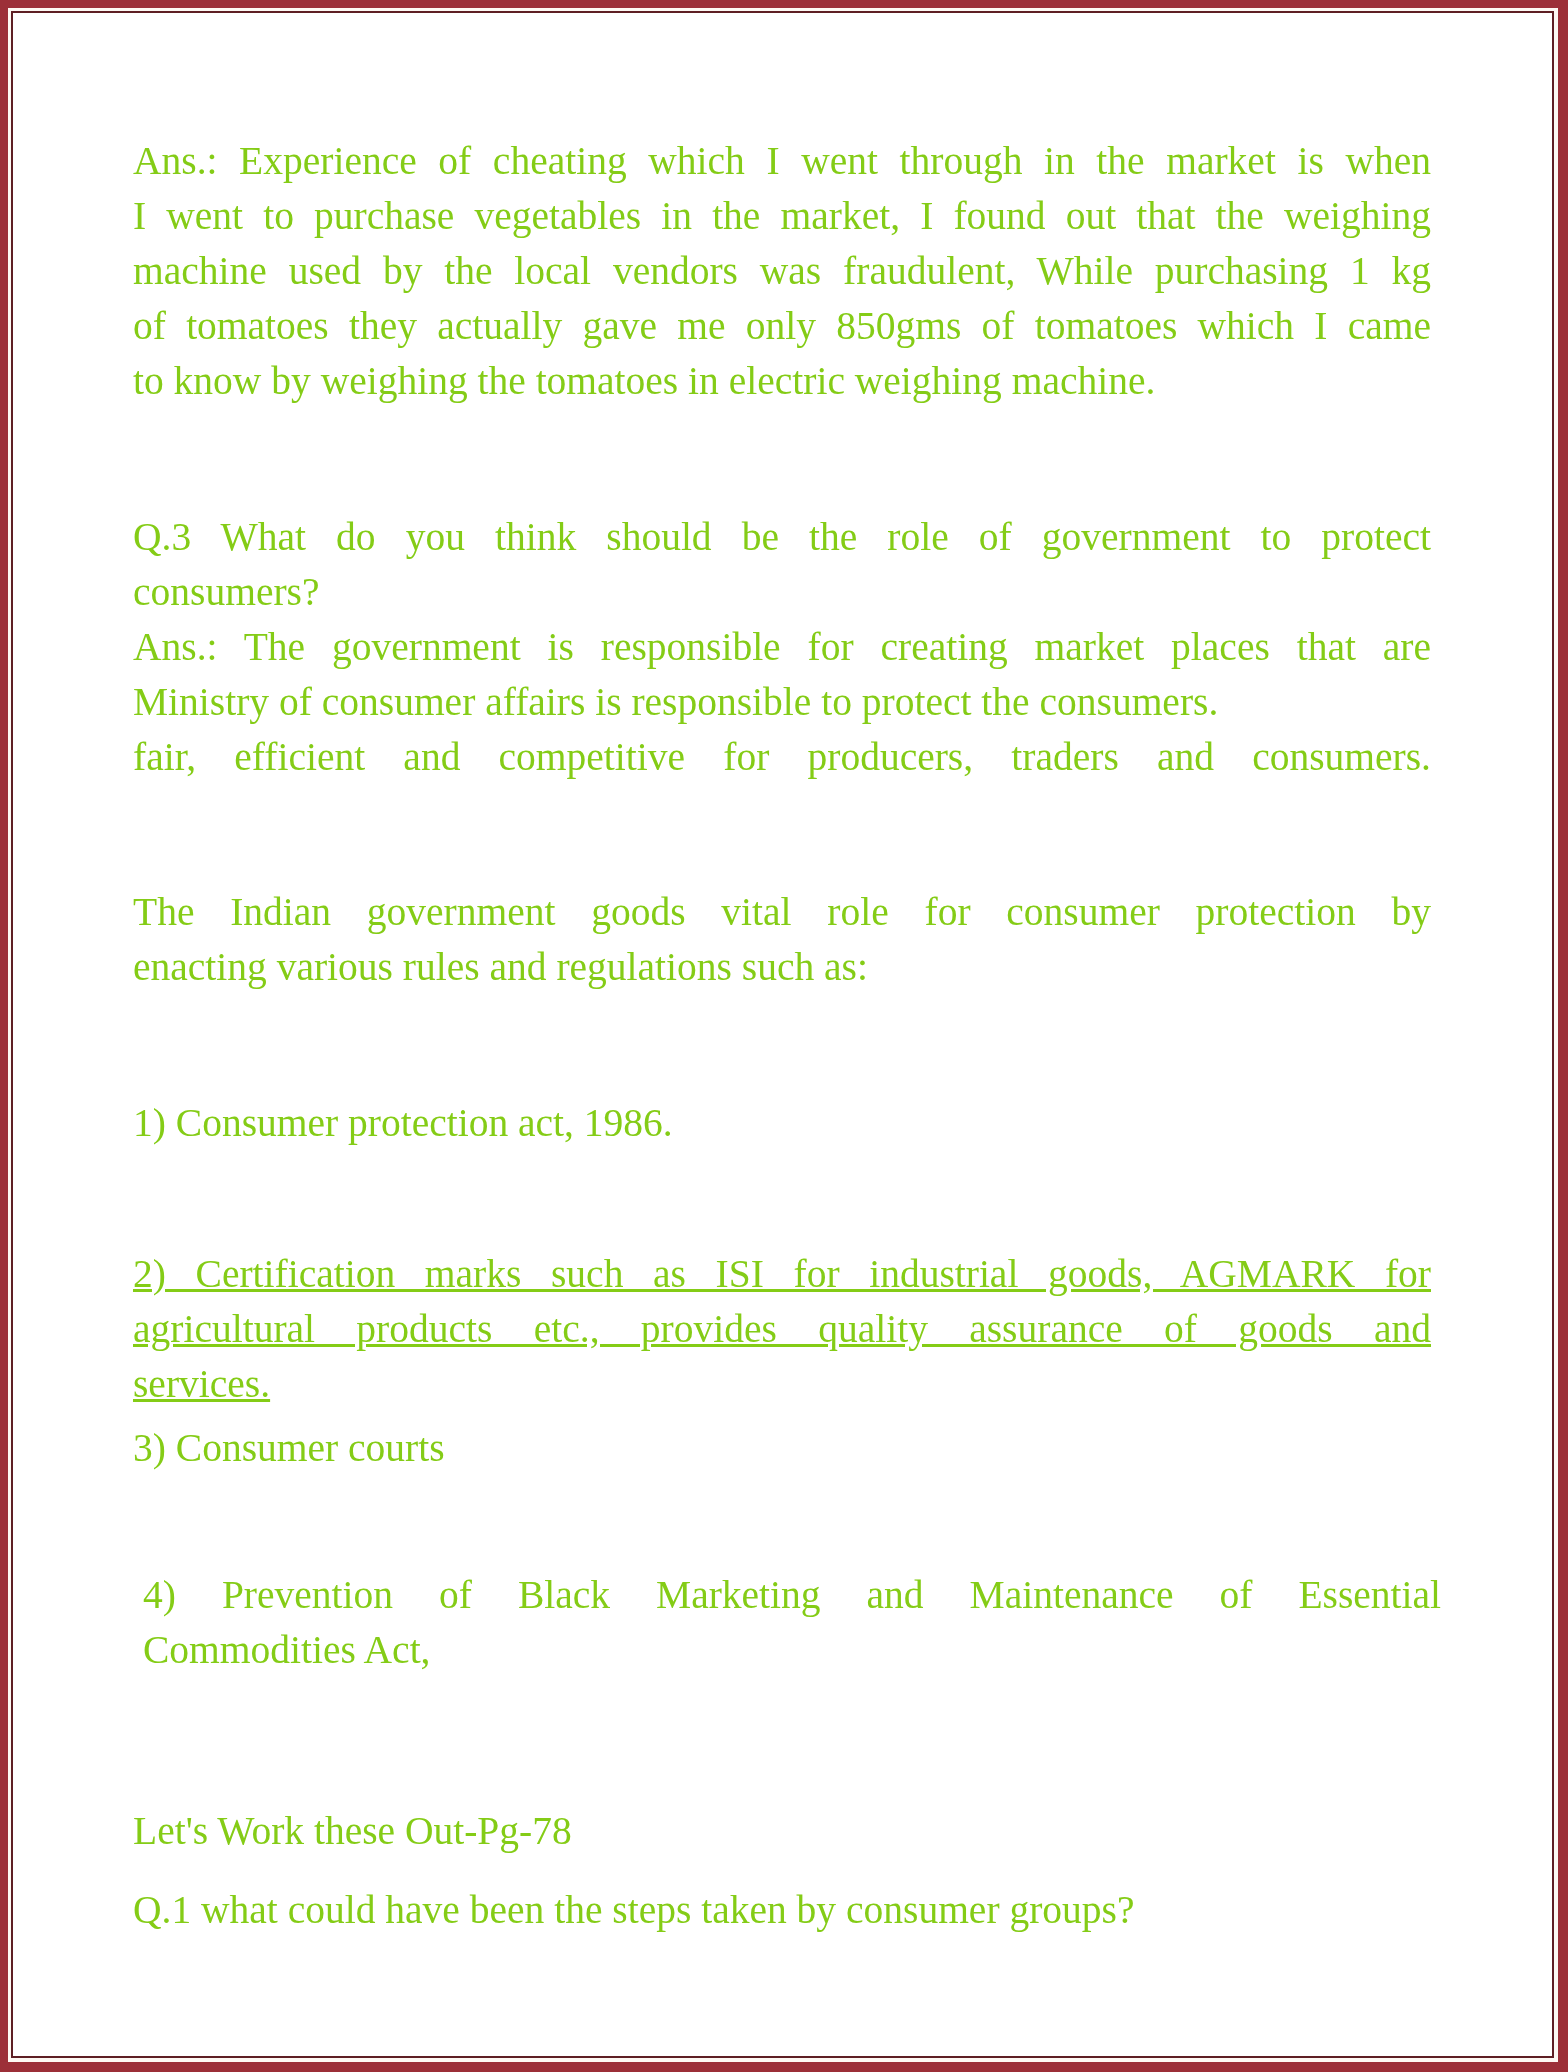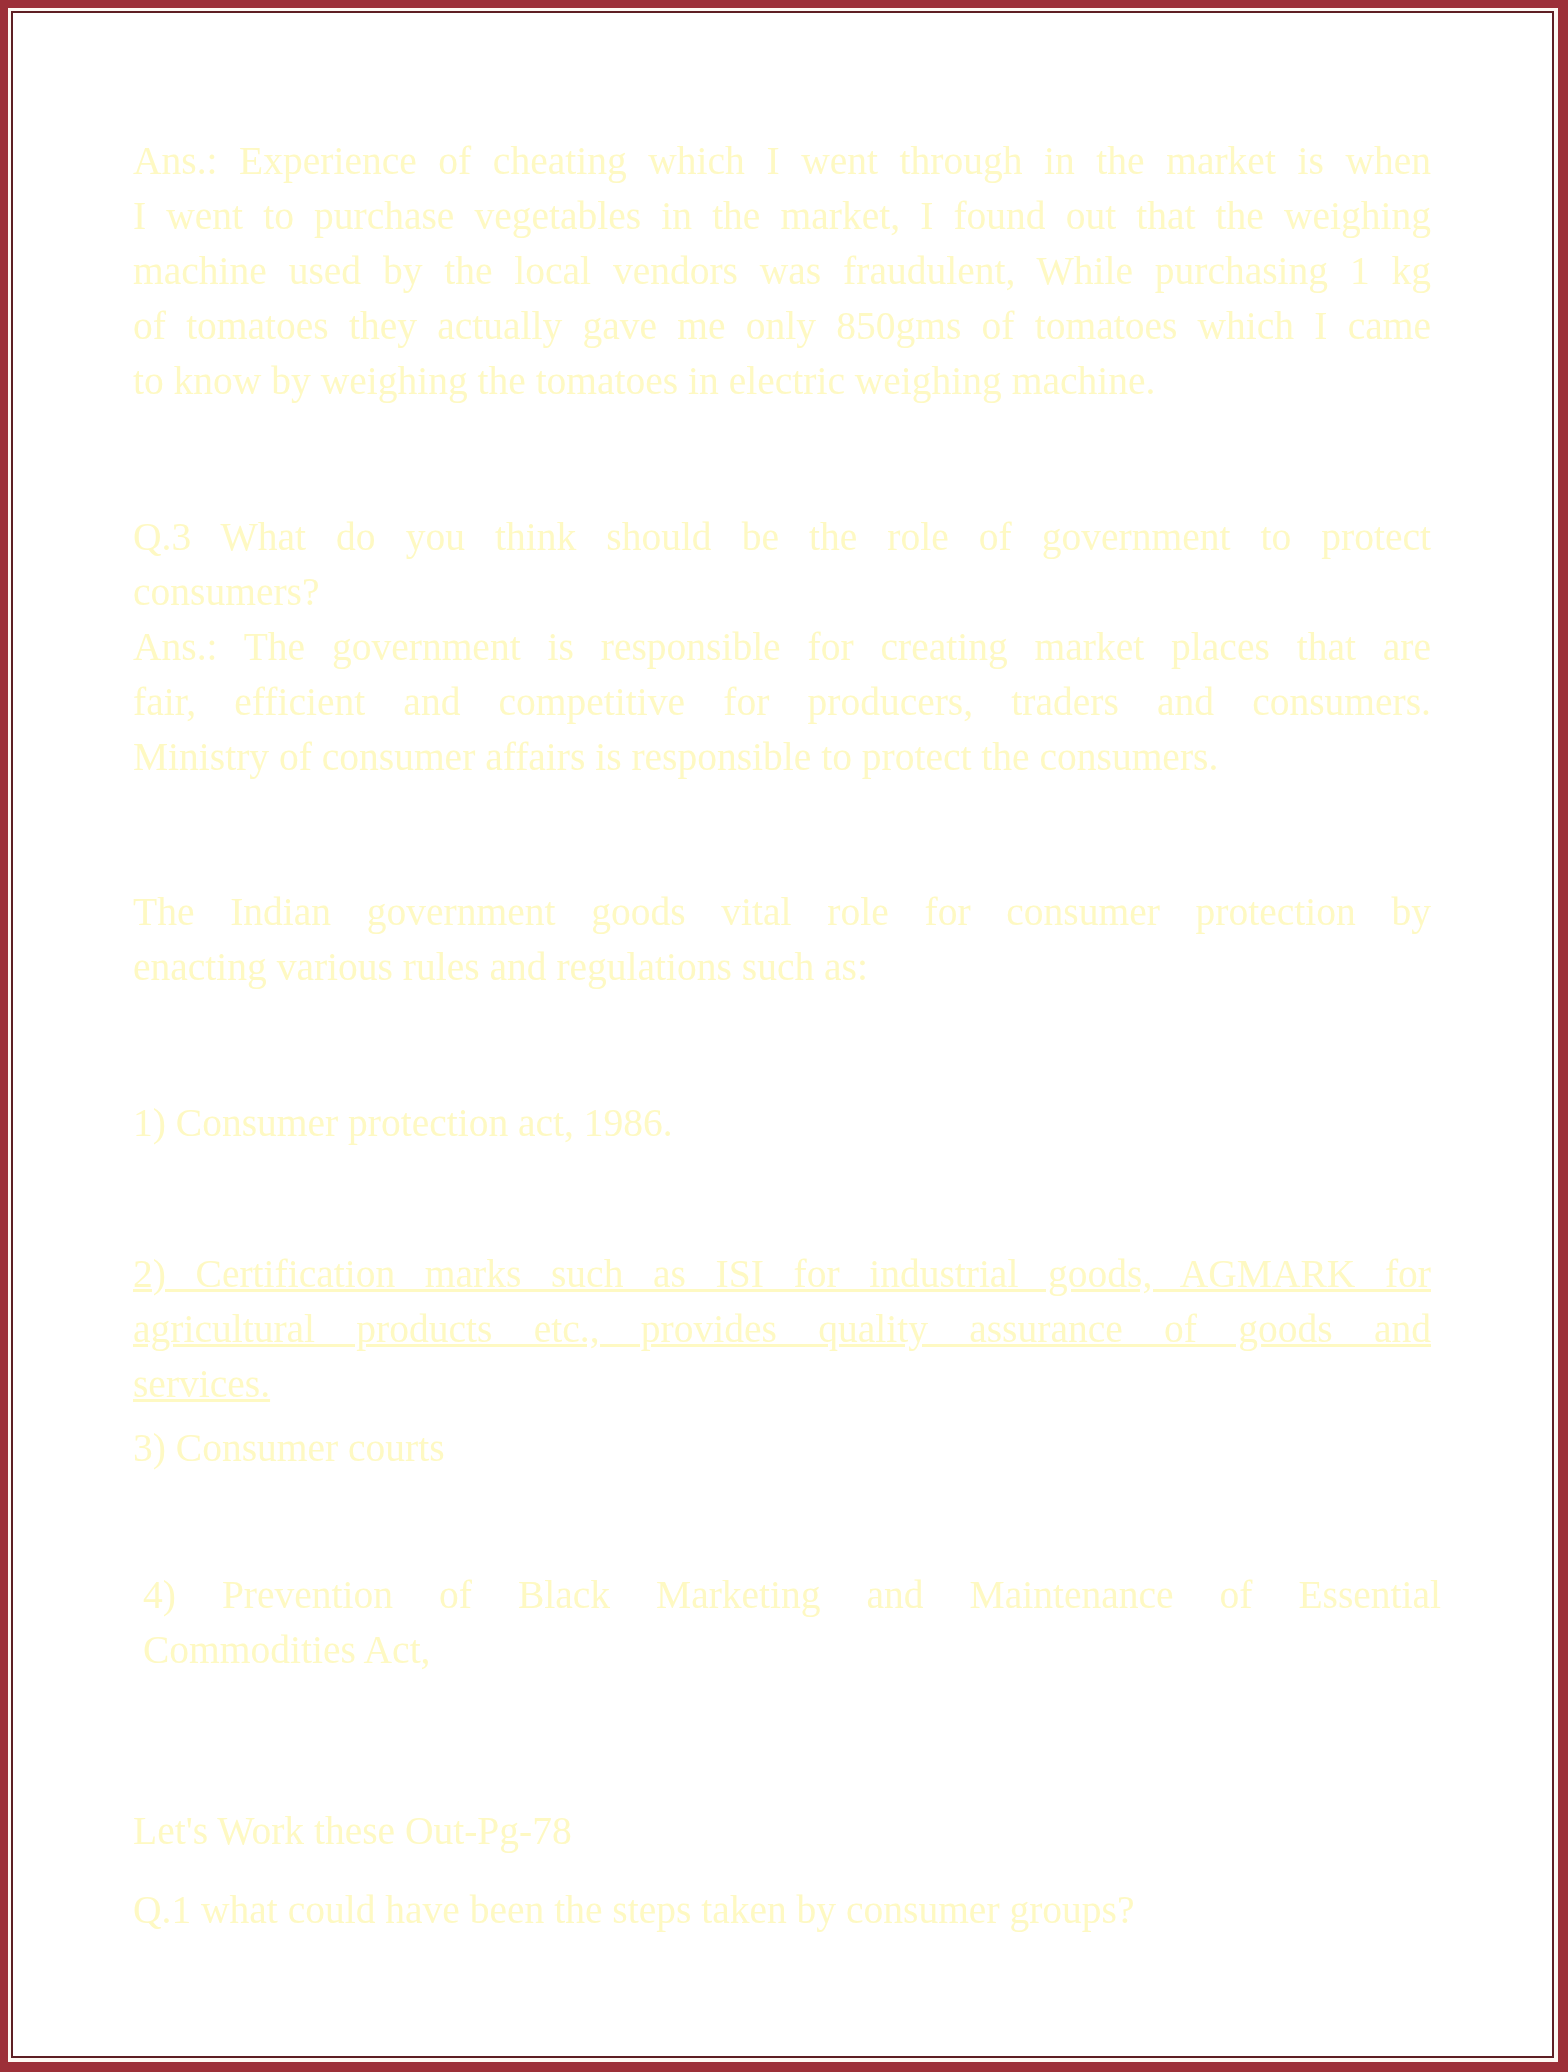--- a/index.html
+++ b/index.html
@@ -27,21 +27,21 @@
     left: 11px; top: 11px;
     right: 14px; bottom: 14px;
     border: 2px solid #5e1f24;
     background: #ffffff;
   }
   .content {
     position: absolute;
     left: 0; top: 0;
     width: 1568px; height: 2072px;
     font-family: "Liberation Serif", "DejaVu Serif", serif;
-    color: #fef9c3;
+    color: #84cc16;
     font-size: 39.5px;
   }
   .block {
     position: absolute;
     left: 133px;
     width: 1298px;
   }
   .line {
     display: block;
     height: 55px;
@@ -76,22 +76,22 @@
     <span class="line last">to know by weighing  the tomatoes in electric weighing  machine.</span>
   </div>
 
   <div class="block" style="top:510px;">
     <span class="line">Q.3 What do you think should be the role of government  to protect</span>
     <span class="line last">consumers?</span>
   </div>
 
   <div class="block" style="top:620px;">
     <span class="line">Ans.:  The government  is responsible  for creating  market  places  that  are</span>
+    <span class="line last">Ministry of consumer affairs is responsible  to protect  the consumers.</span>
     <span class="line">fair,  efficient  and  competitive  for  producers,  traders  and  consumers.</span>
-    <span class="line last">Ministry of consumer affairs is responsible  to protect  the consumers.</span>
   </div>
 
   <div class="block" style="top:885px;">
     <span class="line">The  Indian  government  goods  vital  role  for  consumer  protection  by</span>
     <span class="line last">enacting  various rules and regulations such as:</span>
   </div>
 
   <div class="block" style="top:1096px;">
     <span class="line last">1) Consumer protection act, 1986.</span>
   </div>

